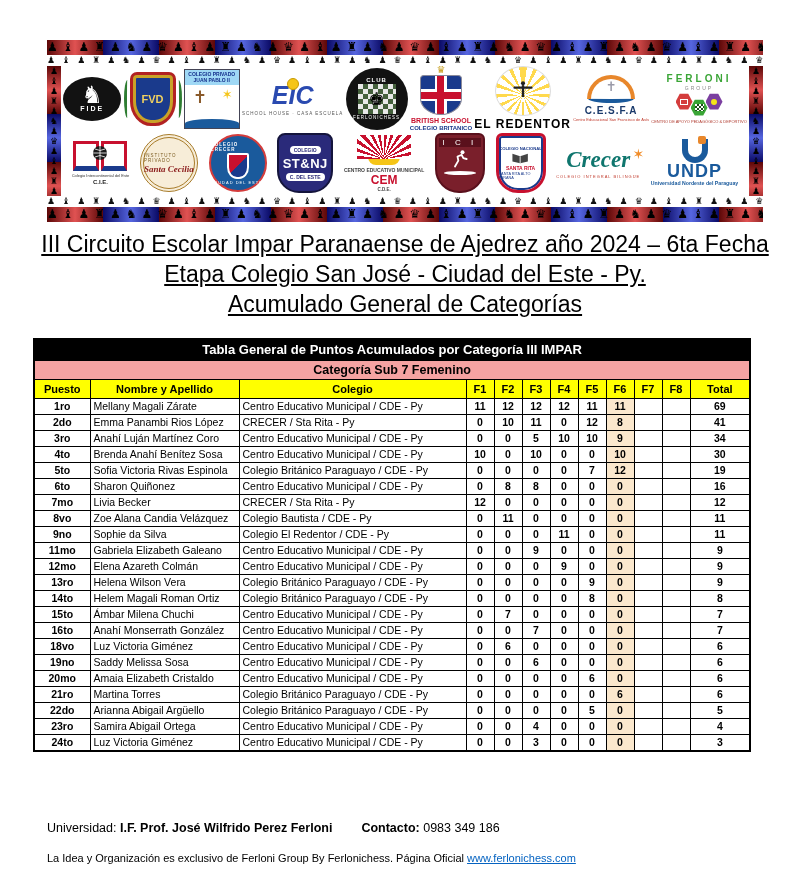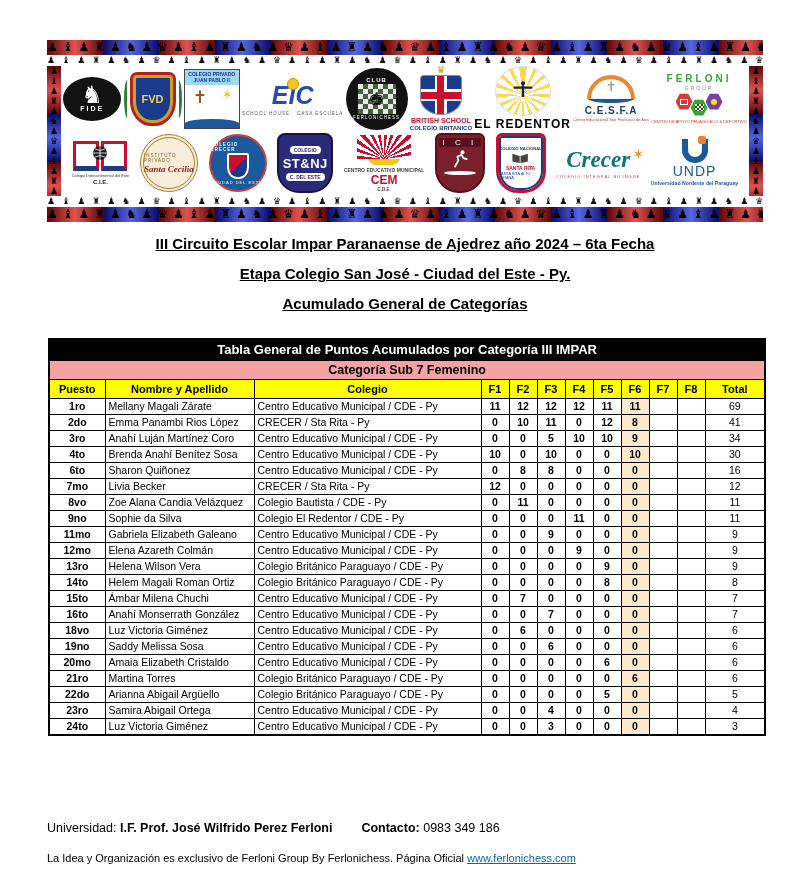--- a/index.html
+++ b/index.html
@@ -149,40 +149,40 @@
 
   .crec { position:relative; }
   .crec-text { font-family:"Liberation Serif","DejaVu Serif",serif; font-style:italic; font-weight:bold;
     color:#0f766e; font-size:23px; line-height:24px; }
   .crec-star { position:absolute; right:-14px; top:-2px; color:#f08c28; font-size:14px; }
   .crec-sub { font-size:4px; color:#c0392b; letter-spacing:1px; margin-top:1px; text-align:center; }
 
   .undp-u { width:26px; height:24px; border:6px solid #1a5a9c; border-top:none;
     border-radius:0 0 16px 16px; position:relative; }
   .undp-u i { position:absolute; right:-4px; top:-3px; width:8px; height:8px; background:#e8872b; border-radius:2px; }
-  .undp-t { color:#1a5a9c; font-weight:normal; font-size:14px; letter-spacing:1px; line-height:15px; }
+  .undp-t { color:#1a5a9c; font-weight:bold; font-size:18px; letter-spacing:1px; line-height:15px; }
   .undp-s { color:#1a5a9c; font-size:5.2px; font-weight:bold; text-align:center; line-height:1.3; }
 
   
   .titles { position:absolute; left:0; top:229px; width:810px; text-align:center; }
-  .title-line { font-size:15px; font-weight:bold; text-decoration:underline; line-height:30px; }
+  .title-line { font-size:23px; font-weight:normal; text-decoration:underline; line-height:30px; }
 
   
-  .tablewrap { position:absolute; left:48px; top:338px; width:600px; }
+  .tablewrap { position:absolute; left:33px; top:338px; width:600px; }
   table.results { width:716px; border-collapse:collapse; table-layout:fixed; border:2px solid #000; }
   table.results th, table.results td { border:1px solid #000; overflow:hidden; white-space:nowrap; }
   .row-title td { background:#000; color:#fff; font-weight:bold; font-size:13px; height:21px; text-align:center; }
   .row-cat td { background:#F5A3A2; color:#000; font-weight:bold; font-size:12.5px; height:19px; text-align:center; }
   .row-cols th { background:#FFFF00; color:#000; font-weight:bold; font-size:11px; height:19px; text-align:center; }
   tbody.results-body td { height:15px; font-size:10.5px; line-height:15px; background:#fff; }
   td.c-rank { font-weight:bold; text-align:center; }
   td.c-name, td.c-school { text-align:left; padding:0 3px; }
   td.c-score { font-weight:bold; text-align:center; }
   td.c-score.hl { background:#FBE8CD; }
-  td.c-total { font-weight:normal; text-align:center;margin-left:25px; }
+  td.c-total { font-weight:bold; text-align:center;margin-left:25px; }
 
   
   .footer1 { position:absolute; left:47px; top:821px; font-size:12.5px; }
   .footer1 b { font-weight:bold; }
   .footer1 .gap { display:inline-block; width:22px; }
   .footer2 { position:absolute; left:47px; top:852px; font-size:11px; }
   .footer2 a { color:#0563C1; text-decoration:underline; }
 </style>
 </head>
 <body>
@@ -471,20 +471,34 @@
           <td class="c-score">0</td>
           <td class="c-score">10</td>
           <td class="c-score">0</td>
           <td class="c-score">0</td>
           <td class="c-score hl">10</td>
           <td class="c-score"></td>
           <td class="c-score"></td>
           <td class="c-total">30</td>
         </tr>
         <tr>
+          <td class="c-rank">5to</td>
+          <td class="c-name">Sofia Victoria Rivas Espinola</td>
+          <td class="c-school">Colegio Británico Paraguayo / CDE - Py</td>
+          <td class="c-score">0</td>
+          <td class="c-score">0</td>
+          <td class="c-score">0</td>
+          <td class="c-score">0</td>
+          <td class="c-score">7</td>
+          <td class="c-score hl">12</td>
+          <td class="c-score"></td>
+          <td class="c-score"></td>
+          <td class="c-total">19</td>
+        </tr>
+        <tr>
           <td class="c-rank">6to</td>
           <td class="c-name">Sharon Quiñonez</td>
           <td class="c-school">Centro Educativo Municipal / CDE - Py</td>
           <td class="c-score">0</td>
           <td class="c-score">8</td>
           <td class="c-score">8</td>
           <td class="c-score">0</td>
           <td class="c-score">0</td>
           <td class="c-score hl">0</td>
           <td class="c-score"></td>

